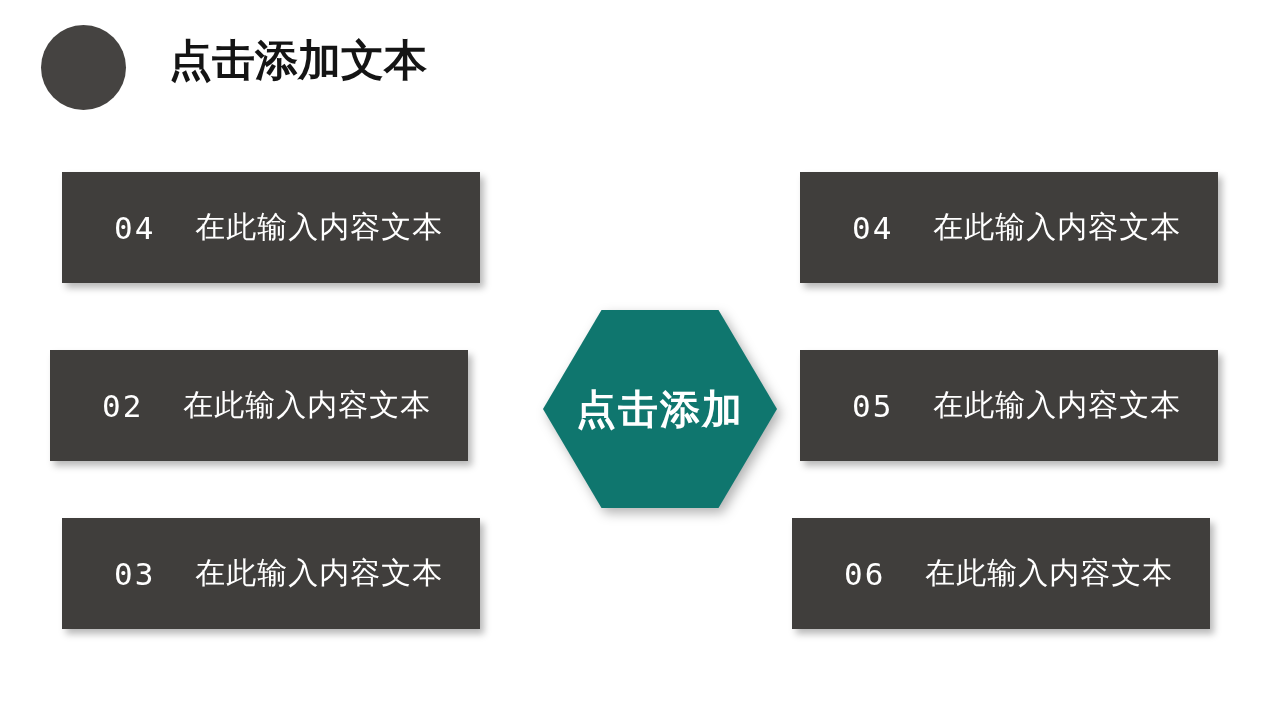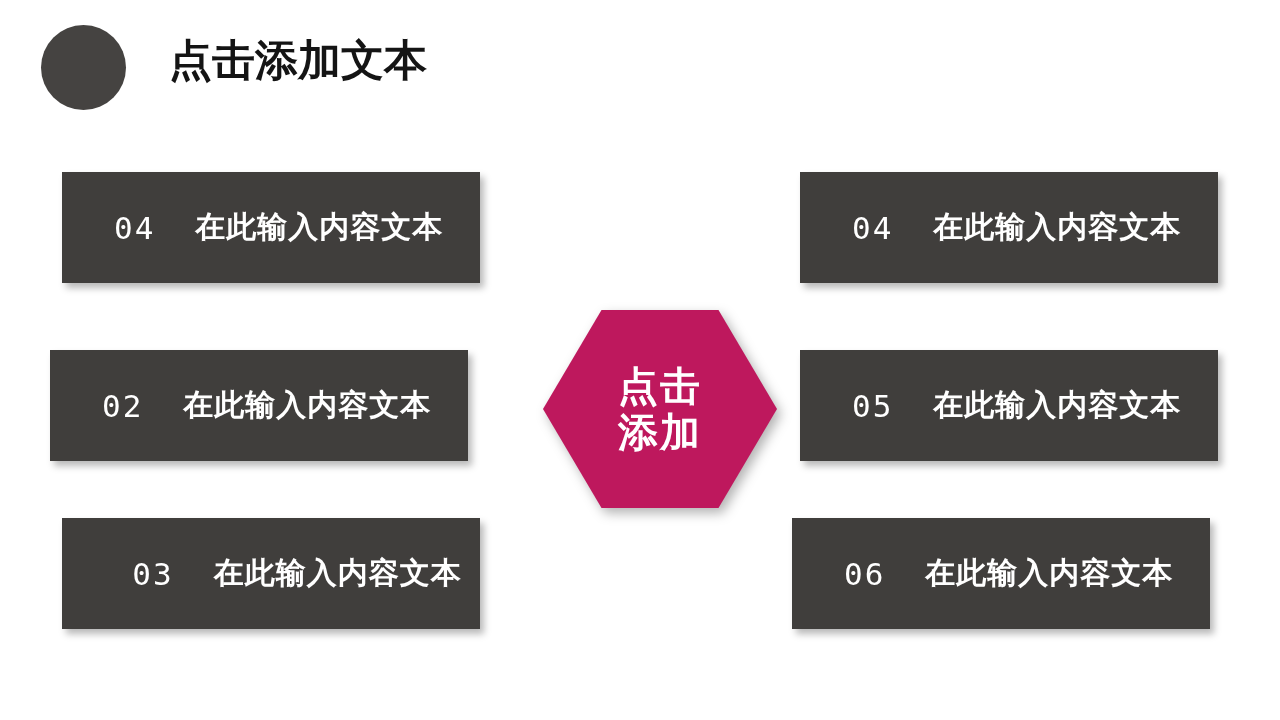--- a/index.html
+++ b/index.html
@@ -68,56 +68,56 @@
     font-size: 31px;
     font-weight: 400;
     color: #ffffff;
     letter-spacing: 2px;
     font-family: "DejaVu Sans Mono", "Liberation Mono", monospace;
     flex: 0 0 auto;
   }
   .item-text {
     margin-left: 40px;
     font-size: 30px;
-    font-weight: 700;
+    font-weight: 400;
     color: #ffffff;
     letter-spacing: 1px;
     white-space: nowrap;
     font-family: "DejaVu Sans", "Liberation Sans", sans-serif;
     flex: 0 0 auto;
   }
 
   
   #item-01 { left: 62px;  top: 172px; }
   #item-02 { left: 50px;  top: 350px; }
-  #item-03 { left: 62px;  top: 518px; justify-content: center; }
+  #item-03 { left: 62px;  top: 518px; }
   
   #item-04 { left: 800px; top: 172px; }
   #item-05 { left: 800px; top: 350px; }
   #item-06 { left: 792px; top: 518px; text-align: center; }
 
   
   #center-hex-wrap {
     position: absolute;
     left: 543px;
     top: 310px;
     width: 234px;
     height: 198px;
     filter: drop-shadow(4px 5px 6px rgba(0, 0, 0, 0.30));
   }
   #center-hex {
     position: absolute;
     left: 0;
     top: 0;
     width: 234px;
     height: 198px;
-    background: #be185d;
+    background: #0f766e;
     clip-path: polygon(25% 0%, 75% 0%, 100% 50%, 75% 100%, 25% 100%, 0% 50%);
     display: flex;
-    flex-direction: column;
+    flex-direction: row;
     align-items: center;
     justify-content: center;
   }
   .hex-line {
     font-size: 40px;
     line-height: 46px;
     font-weight: 700;
     color: #ffffff;
     letter-spacing: 2px;
     font-family: "DejaVu Sans", "Liberation Sans", sans-serif;

